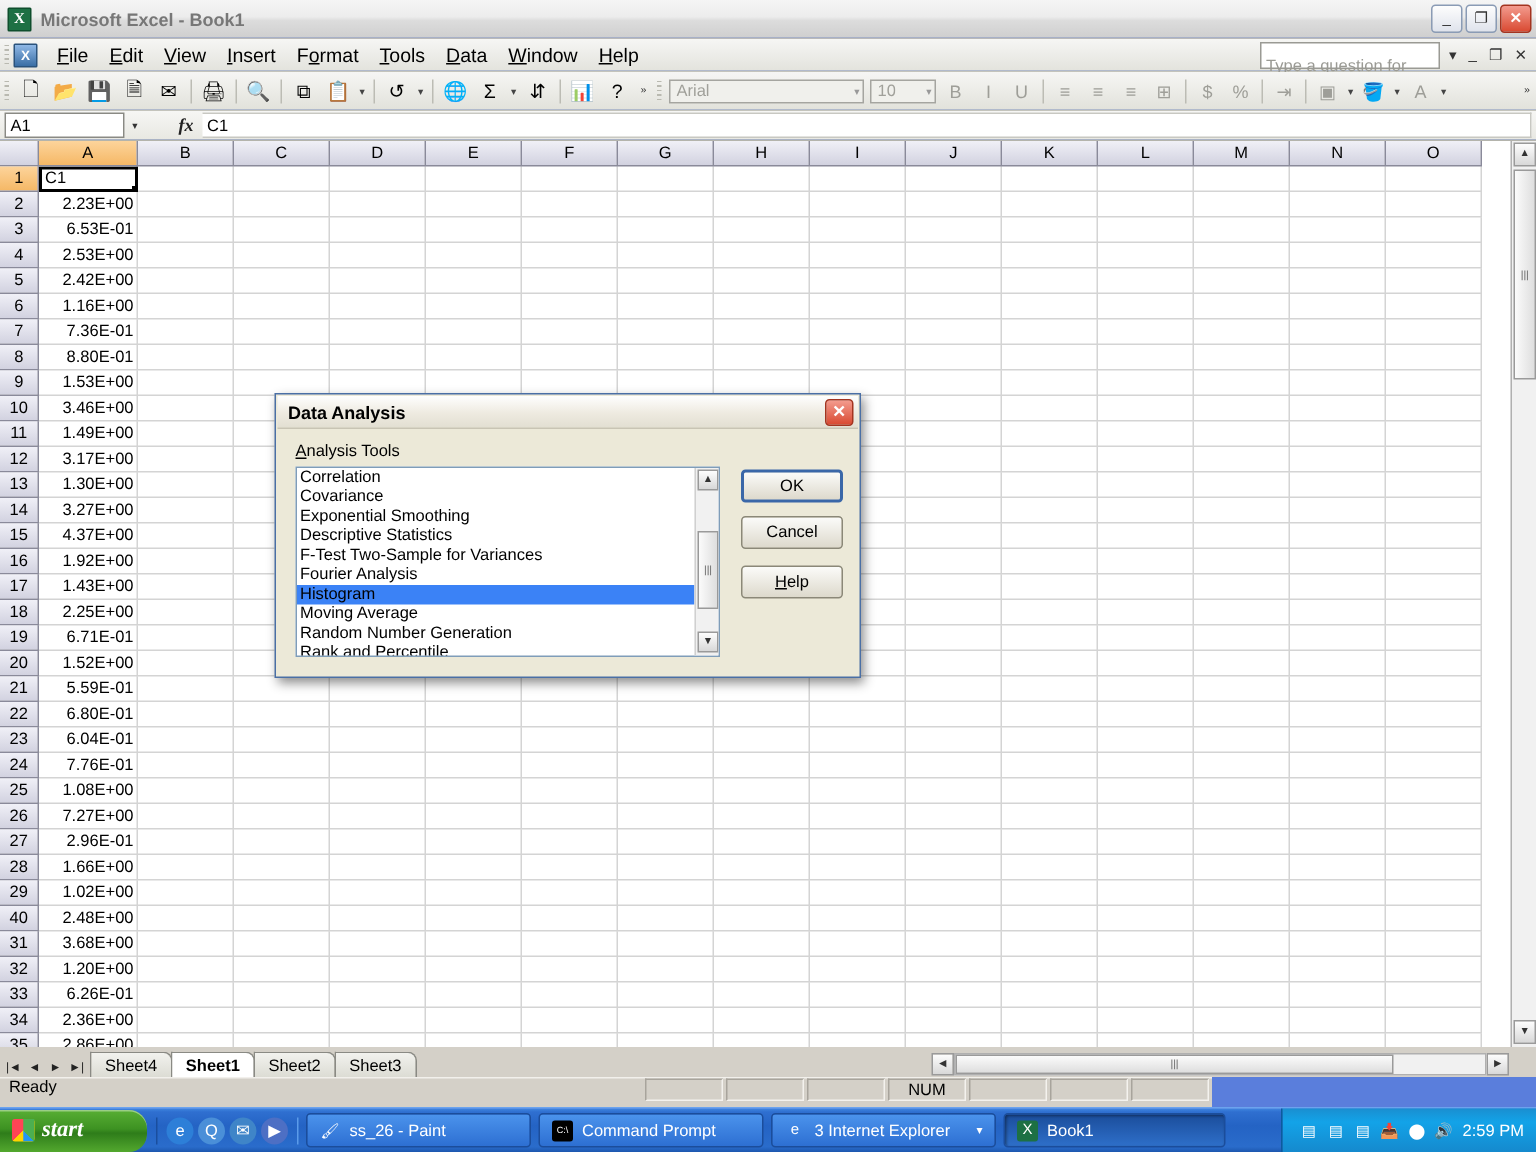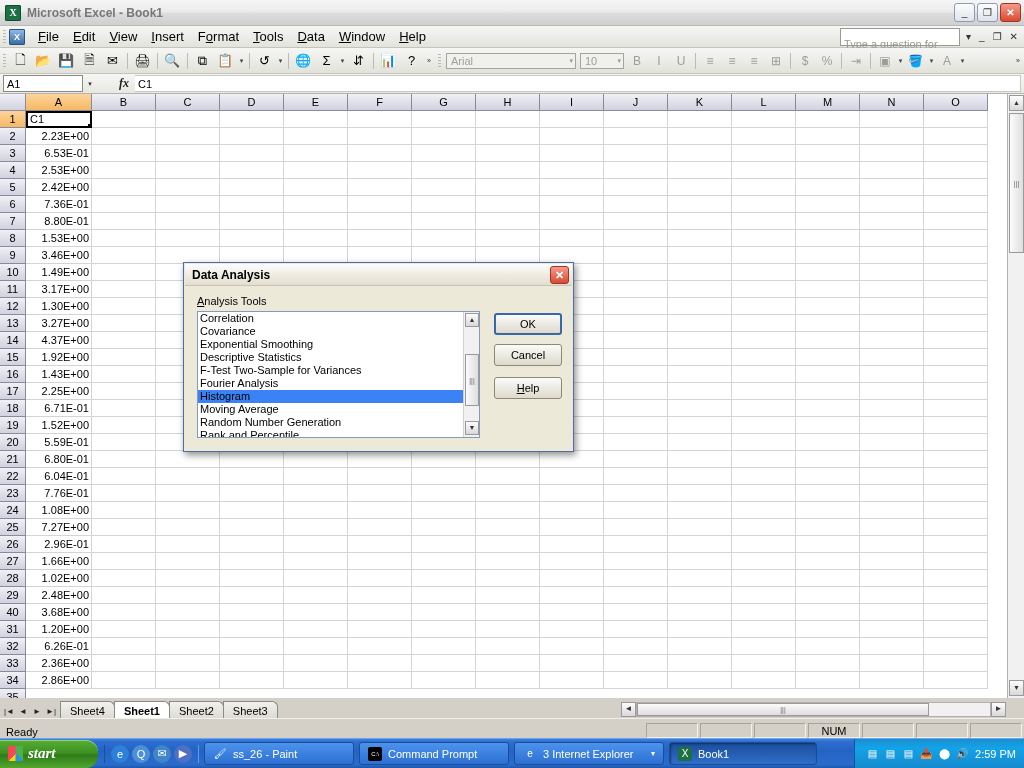--- a/index.html
+++ b/index.html
@@ -193,23 +193,23 @@
     display: flex; align-items: center; justify-content: center; font-size: 7px; color: #666;
   }
   .hsb-btn {
     width: 15px; height: 15px; background: linear-gradient(to bottom,#fdfdfd,#d8d8d8);
     border: 1px solid #9a9a9a; font-size: 8px; text-align: center; line-height: 12px;
     color: #333; cursor: pointer;
   }
 
   
   .statusbar {
-    position: absolute; left: 0; top: 718px; width: 1024px; height: 20px;
+    position: absolute; left: 0; top: 718px; width: 808px; height: 20px;
     background: #d4d0c8; border-top: 1px solid #f2f0ec;
-    display: flex; align-items: flex-end; font-size: 11px;
+    display: flex; align-items: flex-start; font-size: 11px;
   }
   .st-ready { padding-left: 6px; flex: 1; }
   .st-seg {
     width: 52px; height: 15px; border-left: 1px solid #a8a49c; border-top: 1px solid #a8a49c;
     border-right: 1px solid #f4f2ee; border-bottom: 1px solid #f4f2ee;
     text-align: center; line-height: 14px; margin-right: 2px;
   }
 
   
   .dialog {
@@ -552,20 +552,37 @@
           <div class="cell other"></div>
           <div class="cell other"></div>
           <div class="cell other"></div>
           <div class="cell other"></div>
           <div class="cell other"></div>
           <div class="cell other"></div>
           <div class="cell other"></div>
           <div class="cell other"></div>
         </div>
         <div class="row">
+          <div class="cell acol">1.16E+00</div>
+          <div class="cell other"></div>
+          <div class="cell other"></div>
+          <div class="cell other"></div>
+          <div class="cell other"></div>
+          <div class="cell other"></div>
+          <div class="cell other"></div>
+          <div class="cell other"></div>
+          <div class="cell other"></div>
+          <div class="cell other"></div>
+          <div class="cell other"></div>
+          <div class="cell other"></div>
+          <div class="cell other"></div>
+          <div class="cell other"></div>
+          <div class="cell other"></div>
+        </div>
+        <div class="row">
           <div class="cell acol">7.36E-01</div>
           <div class="cell other"></div>
           <div class="cell other"></div>
           <div class="cell other"></div>
           <div class="cell other"></div>
           <div class="cell other"></div>
           <div class="cell other"></div>
           <div class="cell other"></div>
           <div class="cell other"></div>
           <div class="cell other"></div>

